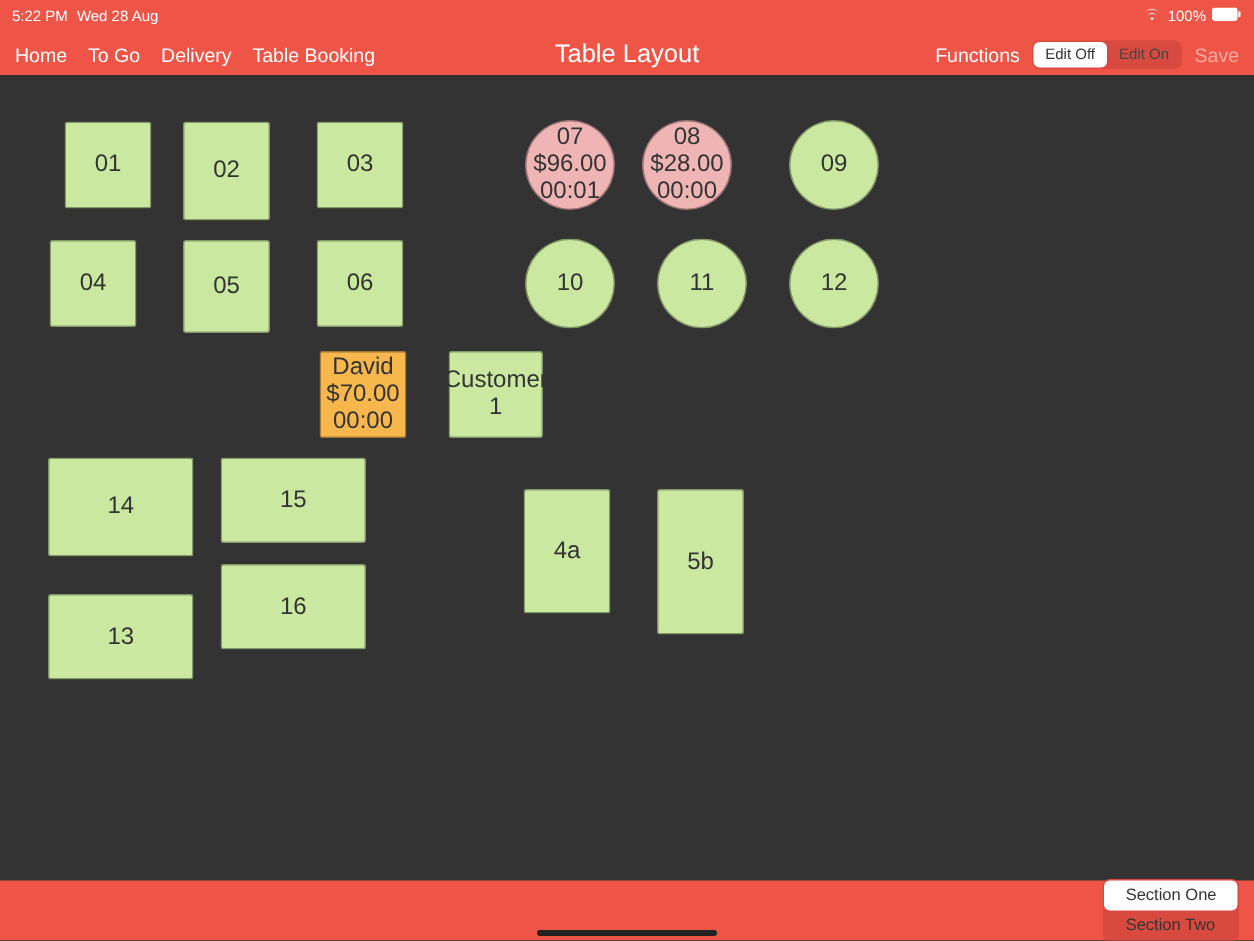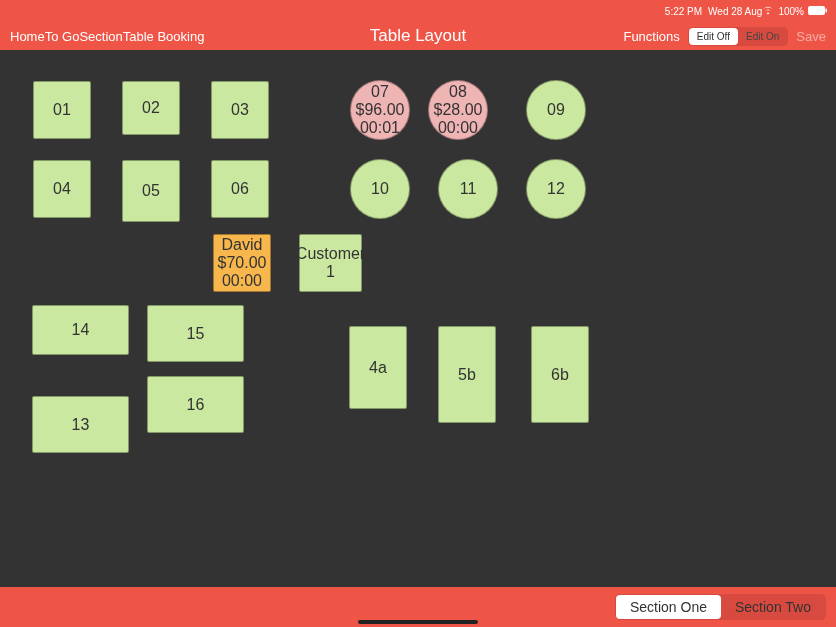--- a/index.html
+++ b/index.html
@@ -12,36 +12,36 @@
       position: relative;
     }
     .status-bar {
       height: 16px;
       background: #ef5547;
       color: white;
       font-size: 10px;
       display: flex;
       align-items: center;
       padding: 11px 8px;
-      justify-content: flex-end;
+      justify-content: space-between;
     }
     .status-left { display: flex; gap: 6px; }
     .status-right { display: flex; align-items: center; gap: 4px; }
     .wifi-icon, .battery-icon { font-size: 10px; }
     .nav-bar {
       height: 28px;
       background: #ef5547;
       color: white;
       display: flex;
       align-items: center;
       padding: 0 10px;
       font-size: 13px;
       position: relative;
     }
-    .nav-left { display: flex; }
+    .nav-left { display: flex; gap: 14px; }
     .nav-left span { cursor: pointer; }
     .nav-title {
       position: absolute;
       left: 50%;
       transform: translateX(-50%);
       font-size: 17px;
     }
     .nav-right {
       margin-left: auto;
       display: flex;
@@ -96,21 +96,22 @@
       display: flex;
       align-items: center;
       justify-content: flex-end;
       padding: 0 10px;
     }
     .section-segment {
       display: flex;
       background: #d84a3f;
       border-radius: 5px;
       padding: 1px;
-      font-size: 14px;
+      font-size: 11px;
+      flex-direction: column;
     }
     .section-segment span {
       padding: 4px 14px;
       border-radius: 4px;
       color: #333;
       cursor: pointer;
     }
     .section-segment .active { background: white; }
     .home-indicator {
       position: absolute;
@@ -144,39 +145,39 @@
           <rect x="17.5" y="2.5" width="1.5" height="4" rx="0.7" fill="white"></rect>
         </svg>
     </span>
   </div>
 </div>
 
 <div class="nav-bar">
   <div class="nav-left">
     <span>Home</span>
     <span>To Go</span>
-    <span>Section</span>
+    <span>Delivery</span>
     <span>Table Booking</span>
   </div>
   <div class="nav-title">Table Layout</div>
   <div class="nav-right">
     <span>Functions</span>
     <div class="edit-segment">
       <span class="active">Edit Off</span>
       <span class="inactive">Edit On</span>
     </div>
     <span class="save-btn">Save</span>
   </div>
 </div>
 
 <div class="canvas" id="canvas">
-    <div class="table-shape green square" style="left: 33px; top: 31px; width: 58px; height: 58px;">
+    <div class="table-shape green square" style="left: 43px; top: 31px; width: 58px; height: 58px;">
       <div>01</div>
     </div>
-    <div class="table-shape green square" style="left: 122px; top: 31px; width: 58px; height: 54px;">
+    <div class="table-shape green square" style="left: 122px; top: 31px; width: 58px; height: 66px;">
       <div>02</div>
     </div>
     <div class="table-shape green square" style="left: 211px; top: 31px; width: 58px; height: 58px;">
       <div>03</div>
     </div>
     <div class="table-shape green square" style="left: 33px; top: 110px; width: 58px; height: 58px;">
       <div>04</div>
     </div>
     <div class="table-shape green square" style="left: 122px; top: 110px; width: 58px; height: 62px;">
       <div>05</div>
@@ -207,40 +208,37 @@
       <div>12</div>
     </div>
     <div class="table-shape orange square" style="left: 213px; top: 184px; width: 58px; height: 58px;">
       <div>David</div>
       <div>$70.00</div>
       <div>00:00</div>
     </div>
     <div class="table-shape green square" style="left: 299px; top: 184px; width: 63px; height: 58px;">
       <div>Customer 1</div>
     </div>
-    <div class="table-shape green square" style="left: 32px; top: 255px; width: 97px; height: 50px;">
+    <div class="table-shape green square" style="left: 32px; top: 255px; width: 97px; height: 66px;">
       <div>14</div>
     </div>
     <div class="table-shape green square" style="left: 147px; top: 255px; width: 97px; height: 57px; text-align: center;">
       <div>15</div>
     </div>
     <div class="table-shape green square" style="left: 32px; top: 326px; width: 97px; height: 57px; margin-top: 20px;">
       <div>13</div>
     </div>
     <div class="table-shape green square" style="left: 147px; top: 326px; width: 97px; height: 57px;">
       <div>16</div>
     </div>
     <div class="table-shape green square" style="left: 349px; top: 276px; width: 58px; height: 83px;">
       <div>4a</div>
     </div>
     <div class="table-shape green square" style="left: 438px; top: 276px; width: 58px; height: 97px;">
       <div>5b</div>
-    </div>
-    <div class="table-shape green square" style="left: 531px; top: 276px; width: 58px; height: 97px;">
-      <div>6b</div>
     </div>
   </div>
 
 <div class="bottom-bar">
   <div class="section-segment">
     <span class="active">Section One</span>
     <span class="inactive">Section Two</span>
   </div>
   <div class="home-indicator"></div>
 </div>

